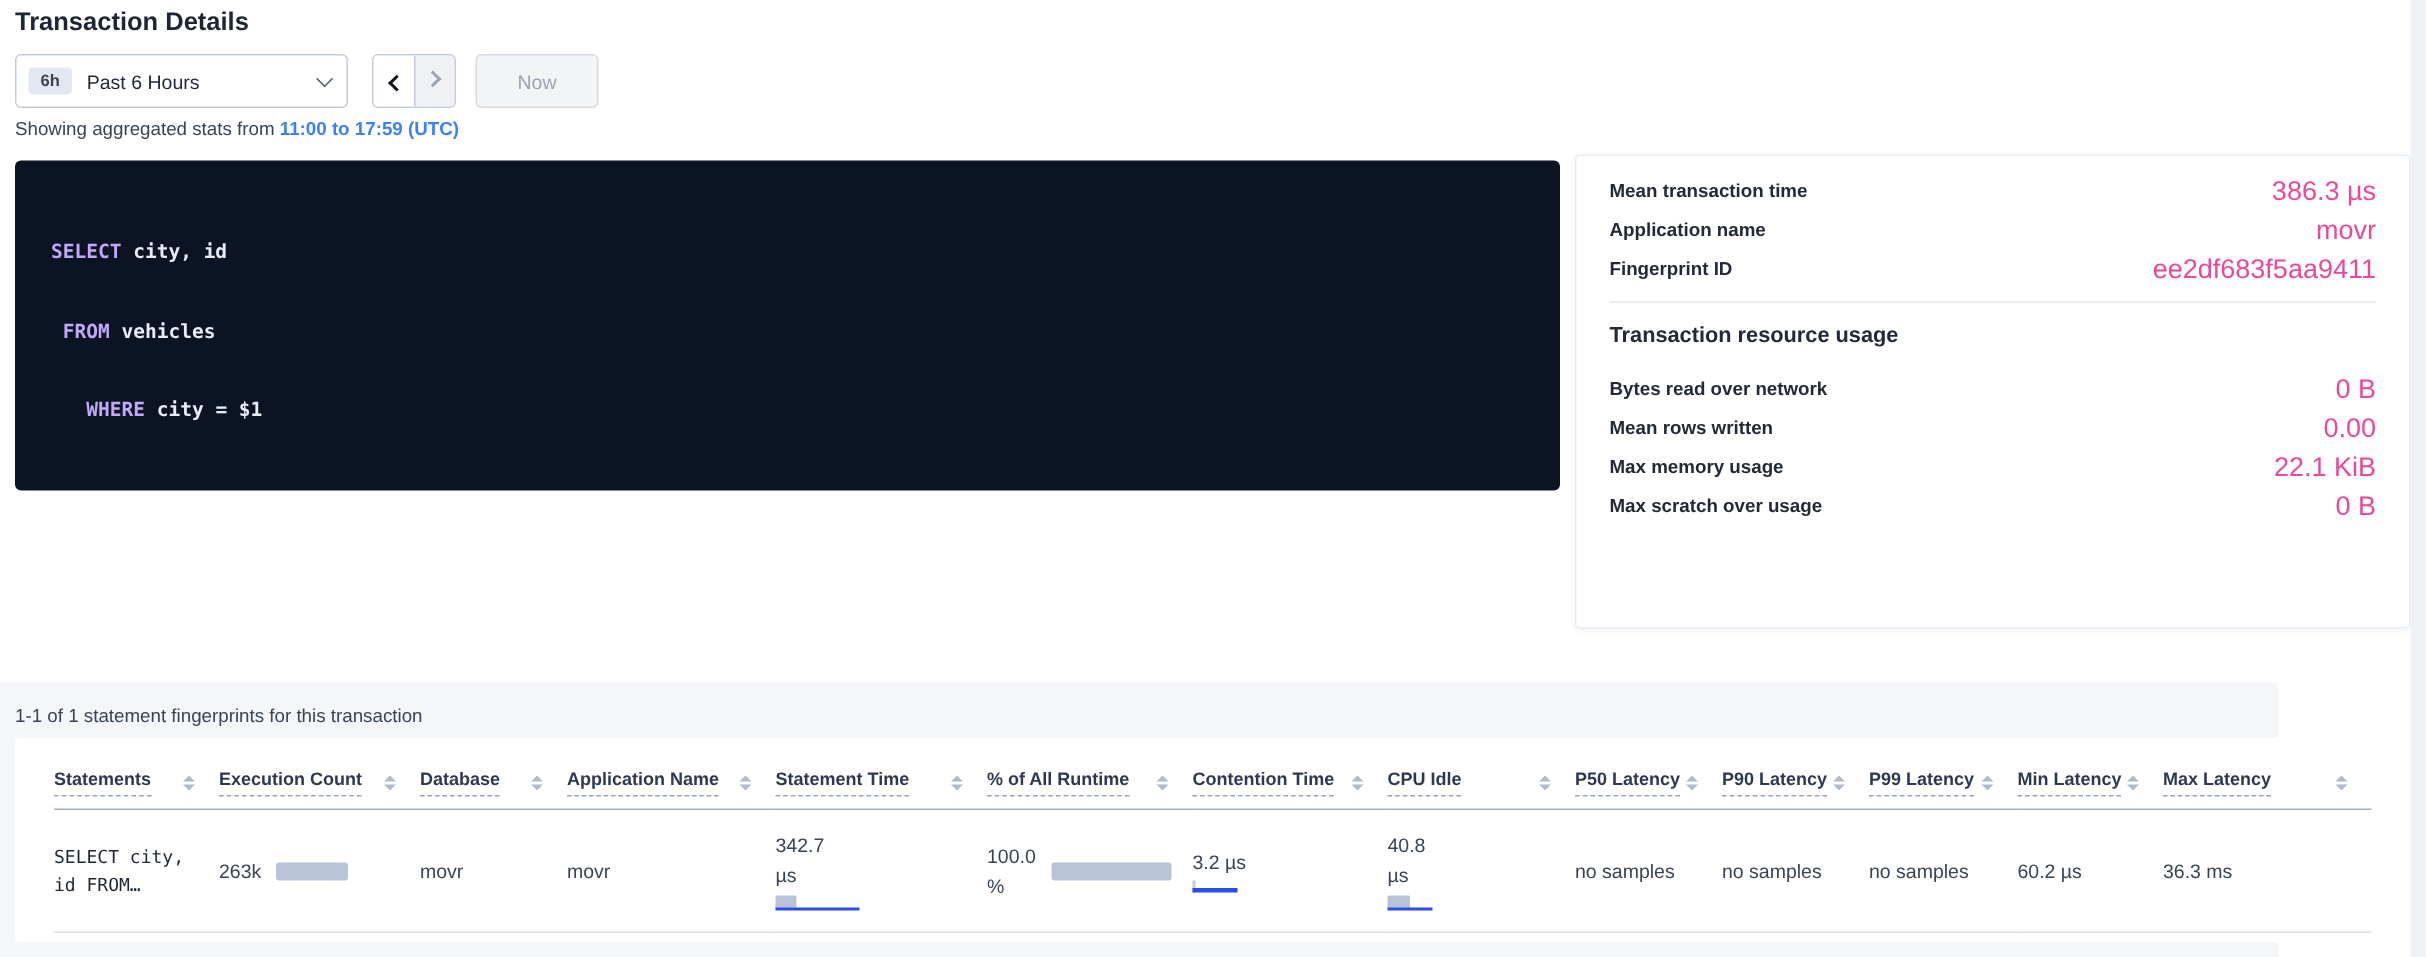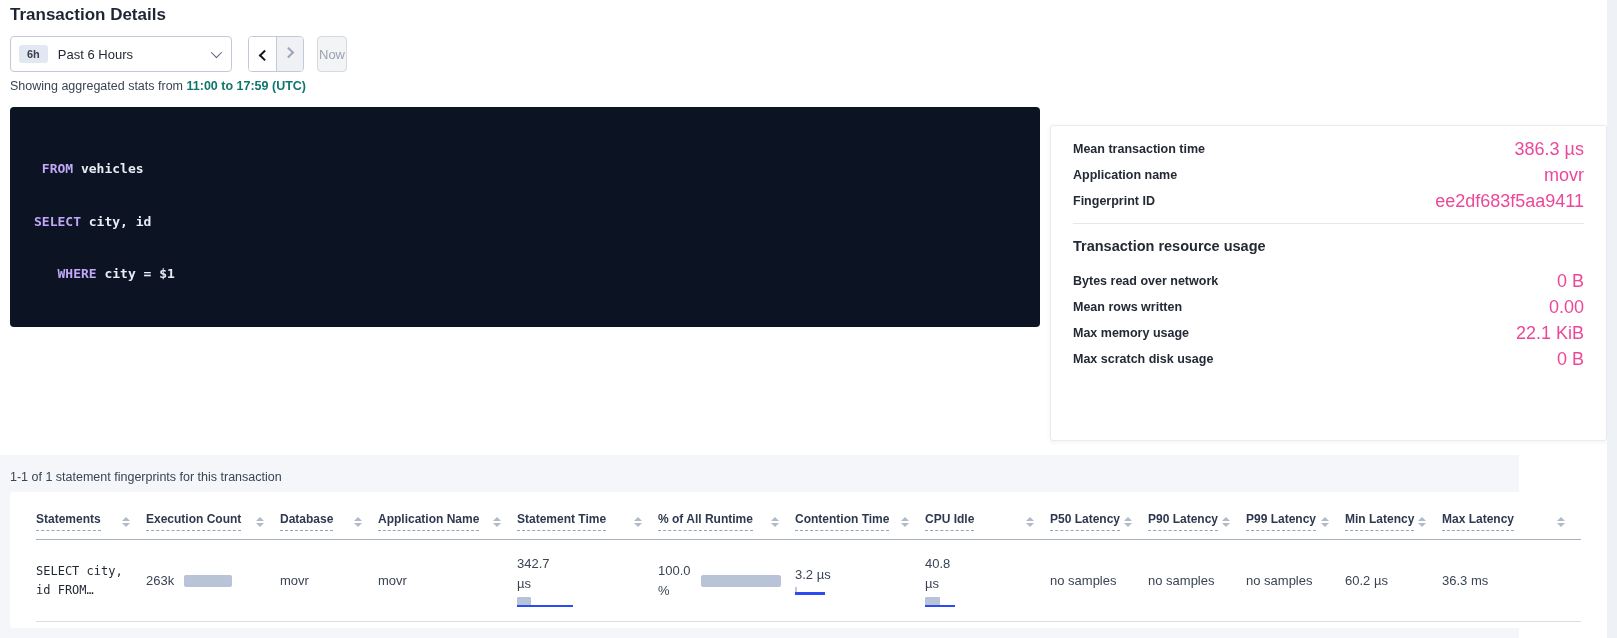--- a/index.html
+++ b/index.html
@@ -31,40 +31,40 @@
   .chev-down {
     width: 8px; height: 8px; border-right: 1.5px solid #525f70; border-bottom: 1.5px solid #525f70;
     transform: rotate(45deg) translateY(-2px);
   }
   .arrow-group { display: flex; margin-left: 16px; border: 1px solid #c3cad7; border-radius: 4px; overflow: hidden; height: 36px; }
   .arrow-btn { width: 27px; height: 34px; display: flex; align-items: center; justify-content: center; background: #fff; cursor: pointer; }
   .arrow-btn.next { background: #eff1f4; border-left: 1px solid #c3cad7; cursor: default; }
   .chev-left { width: 8px; height: 8px; border-left: 2.5px solid #11151c; border-bottom: 2.5px solid #11151c; transform: rotate(45deg) translateX(2px); }
   .chev-right { width: 8px; height: 8px; border-right: 2px solid #9aa4b2; border-top: 2px solid #9aa4b2; transform: rotate(45deg) translateX(-2px); }
   .now-btn {
-    margin-left: 13px; height: 36px; padding: 0 1px;
+    margin-left: 13px; height: 36px; padding: 0 27px;
     background: #f3f4f6; border: 1px solid #d4d9e2; border-radius: 4px;
     color: #9aa3b2; font-size: 13px; display: flex; align-items: center; cursor: default;
   }
   .stats-caption { position: absolute; left: 10px; top: 79px; font-size: 12.5px; color: #394455; }
-  .stats-caption b { color: #0f766e; }
+  .stats-caption b { color: #3b82f6; }
 
   
   .sql-box {
     position: absolute; left: 10px; top: 107px; width: 1030px; height: 220px;
     background: #0c1322; border-radius: 4px; padding: 18px 24px;
     font-family: "DejaVu Sans Mono", monospace; font-size: 13px; font-weight: bold;
     color: #e9ecf5; line-height: 17.5px; white-space: pre;
   }
   .sql-kw { color: #c1a8f8; }
   .sql-pre { white-space: pre; }
 
   
   .summary-card {
-    position: absolute; left: 1050px; top: 125px; width: 557px; height: 316px;
+    position: absolute; left: 1050px; top: 103px; width: 557px; height: 316px;
     background: #fff; border: 1px solid #e7ecf3; border-radius: 3px;
     box-shadow: 0 1px 4px rgba(40,55,80,0.07);
     padding: 10px 22px;
   }
   .kv-row { display: flex; justify-content: space-between; align-items: center; height: 26px; }
   .kv-label { font-size: 12.5px; font-weight: bold; color: #242a35; }
   .kv-value { font-size: 18px; color: #ec4899; }
   .summary-divider { border: none; border-top: 1px solid #e4e9f0; margin: 9px 0 14px 0; }
   .section-heading { font-size: 14.5px; font-weight: bold; color: #242a35; margin: 4px 0 14px 0; }
 
@@ -126,22 +126,22 @@
       <div class="arrow-btn next">
         <span class="chev-right"></span>
       </div>
     </div>
     <div class="now-btn">Now</div>
   </div>
 
   <div class="stats-caption"><span>Showing aggregated stats from </span><b>11:00 to 17:59 (UTC)</b></div>
 
   <div class="sql-box">
+    <div class="sql-line"><span class="sql-pre"></span><span class="sql-kw">SELECT</span><span class="sql-pre"> city, id</span></div>
     <div class="sql-line"><span class="sql-pre"> </span><span class="sql-kw">FROM</span><span class="sql-pre"> vehicles</span></div>
-    <div class="sql-line"><span class="sql-pre"></span><span class="sql-kw">SELECT</span><span class="sql-pre"> city, id</span></div>
     <div class="sql-line"><span class="sql-pre">   </span><span class="sql-kw">WHERE</span><span class="sql-pre"> city = $1</span></div>
   </div>
 
   <div class="summary-card">
     <div class="kv-row">
       <span class="kv-label">Mean transaction time</span>
       <span class="kv-value">386.3 µs</span>
     </div>
     <div class="kv-row">
       <span class="kv-label">Application name</span>
@@ -159,21 +159,21 @@
     </div>
     <div class="kv-row">
       <span class="kv-label">Mean rows written</span>
       <span class="kv-value">0.00</span>
     </div>
     <div class="kv-row">
       <span class="kv-label">Max memory usage</span>
       <span class="kv-value">22.1 KiB</span>
     </div>
     <div class="kv-row">
-      <span class="kv-label">Max scratch disk usage</span>
+      <span class="kv-label">Max scratch over usage</span>
       <span class="kv-value">0 B</span>
     </div>
   </div>
 
   <div class="lower-section">
     <div class="fingerprint-caption">1-1 of 1 statement fingerprints for this transaction</div>
     <div class="table-card">
       <table class="stmt-table">
         <colgroup>
           <col style="width:110px">

